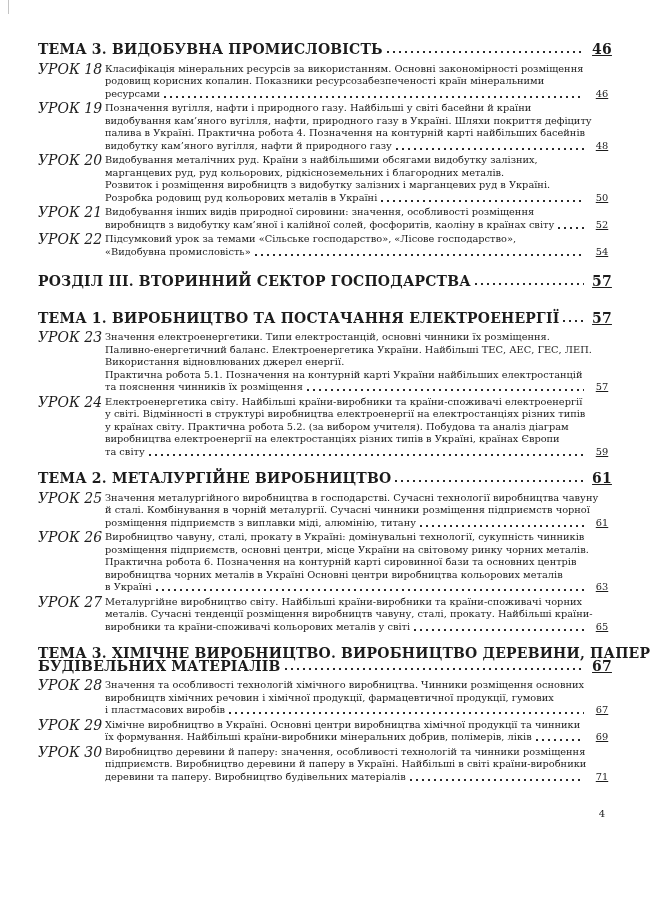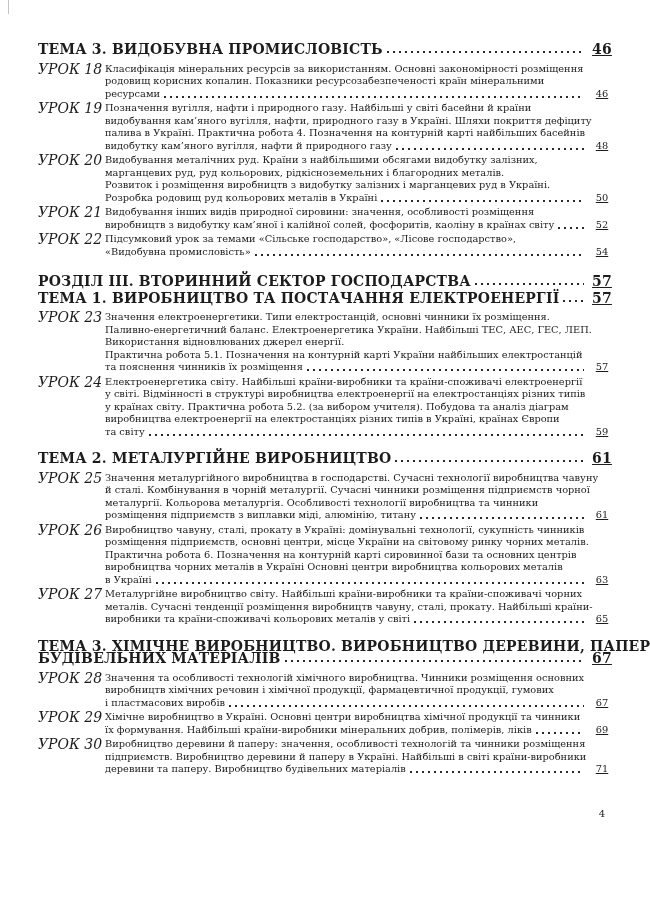--- a/index.html
+++ b/index.html
@@ -38,21 +38,21 @@
     background-size: 6px 2.2px;
     background-position: left bottom 2.3px;
   }
   .pg { flex: 0 0 auto; min-width: 20px; text-align: center; text-decoration: underline; }
 
   .block.tema, .block.rozdil { font-weight: bold; }
   .block.tema .line, .block.rozdil .line { font-size: 14px; letter-spacing: 0.2px; }
   .block.tema   { margin: 14px 0 7px 0; }
   .block.rozdil { margin: 17px 0 0 0; }
   .content > .block:first-child { margin-top: 0; }
-  .block.rozdil + .block.tema { margin-top: 4px; }
+  .block.rozdil + .block.tema { margin-top: 24px; }
 
   .block.lesson {
     display: grid;
     grid-template-columns: 67px 1fr;
     margin: 0 0 2px 0;
   }
   .label {
     font-style: italic;
     font-size: 14px; line-height: 12.5px;
     white-space: nowrap;
@@ -185,21 +185,20 @@
           <span class="txt">ТЕМА 2. МЕТАЛУРГІЙНЕ ВИРОБНИЦТВО</span>
           <span class="dots"></span>
           <span class="pg">61</span>
         </div>
       </div>
       <div class="block lesson">
         <div class="label">УРОК 25</div>
         <div class="body">
           <div class="line">Значення металургійного виробництва в господарстві. Сучасні технології виробництва чавуну</div>
           <div class="line">й сталі. Комбінування в чорній металургії. Сучасні чинники розміщення підприємств чорної</div>
-          <div class="line">металургії. Кольорова металургія. Особливості технології виробництва та чинники</div>
           <div class="line leader">
             <span class="txt">розміщення підприємств з виплавки міді, алюмінію, титану</span>
             <span class="dots"></span>
             <span class="pg">61</span>
           </div>
         </div>
       </div>
       <div class="block lesson">
         <div class="label">УРОК 26</div>
         <div class="body">

